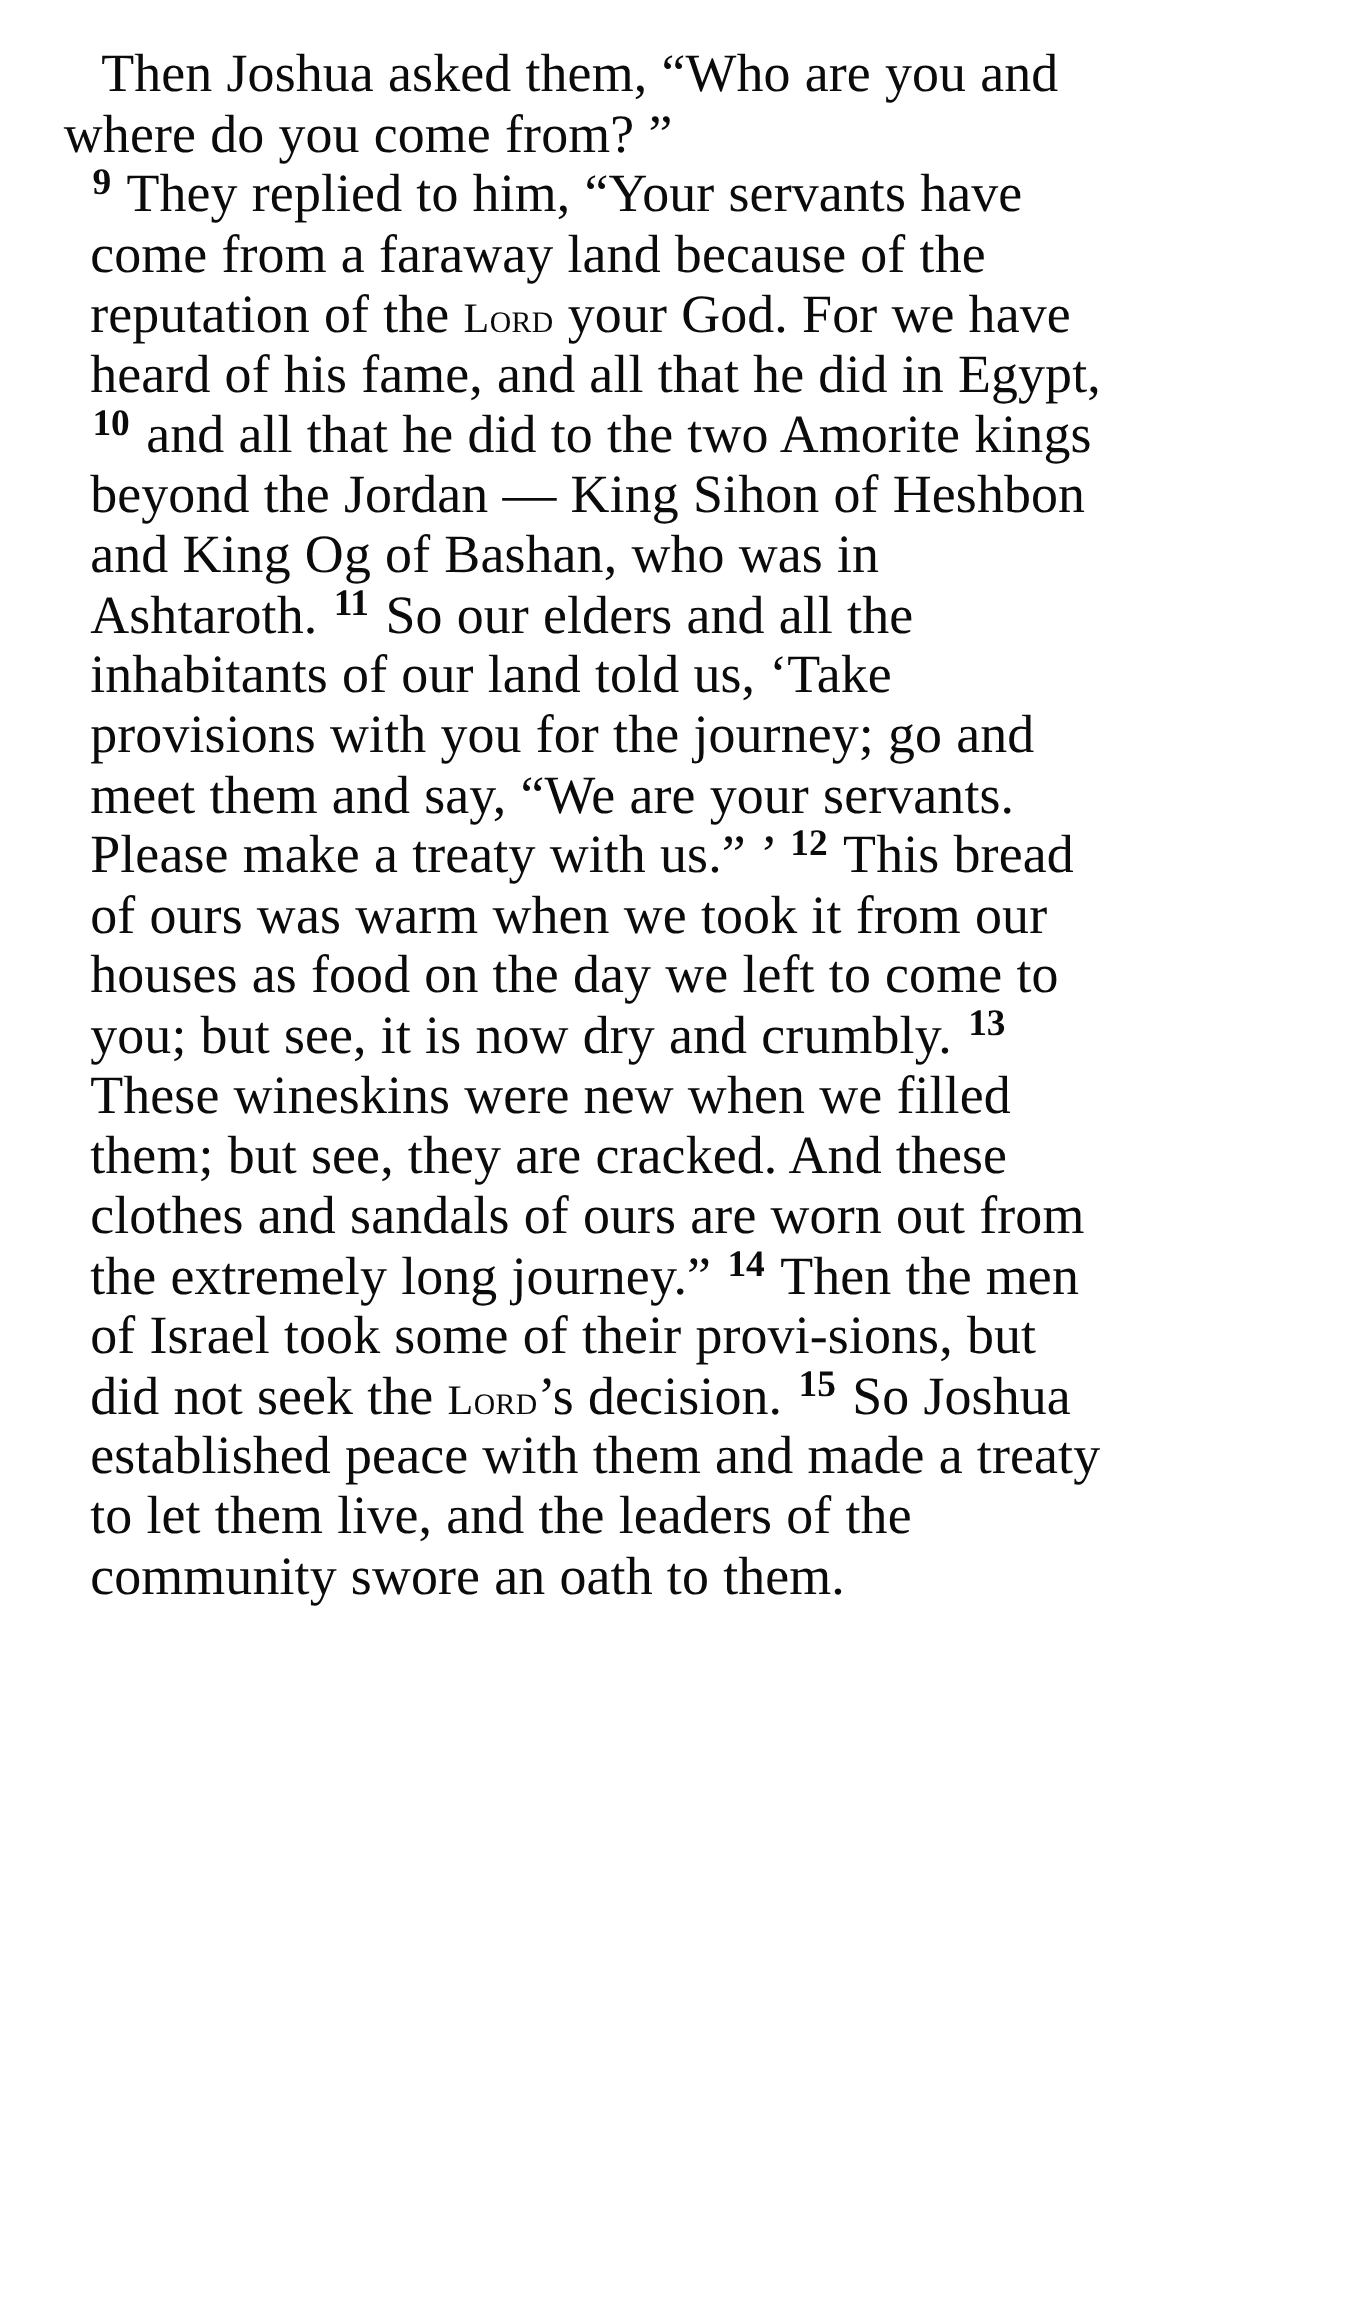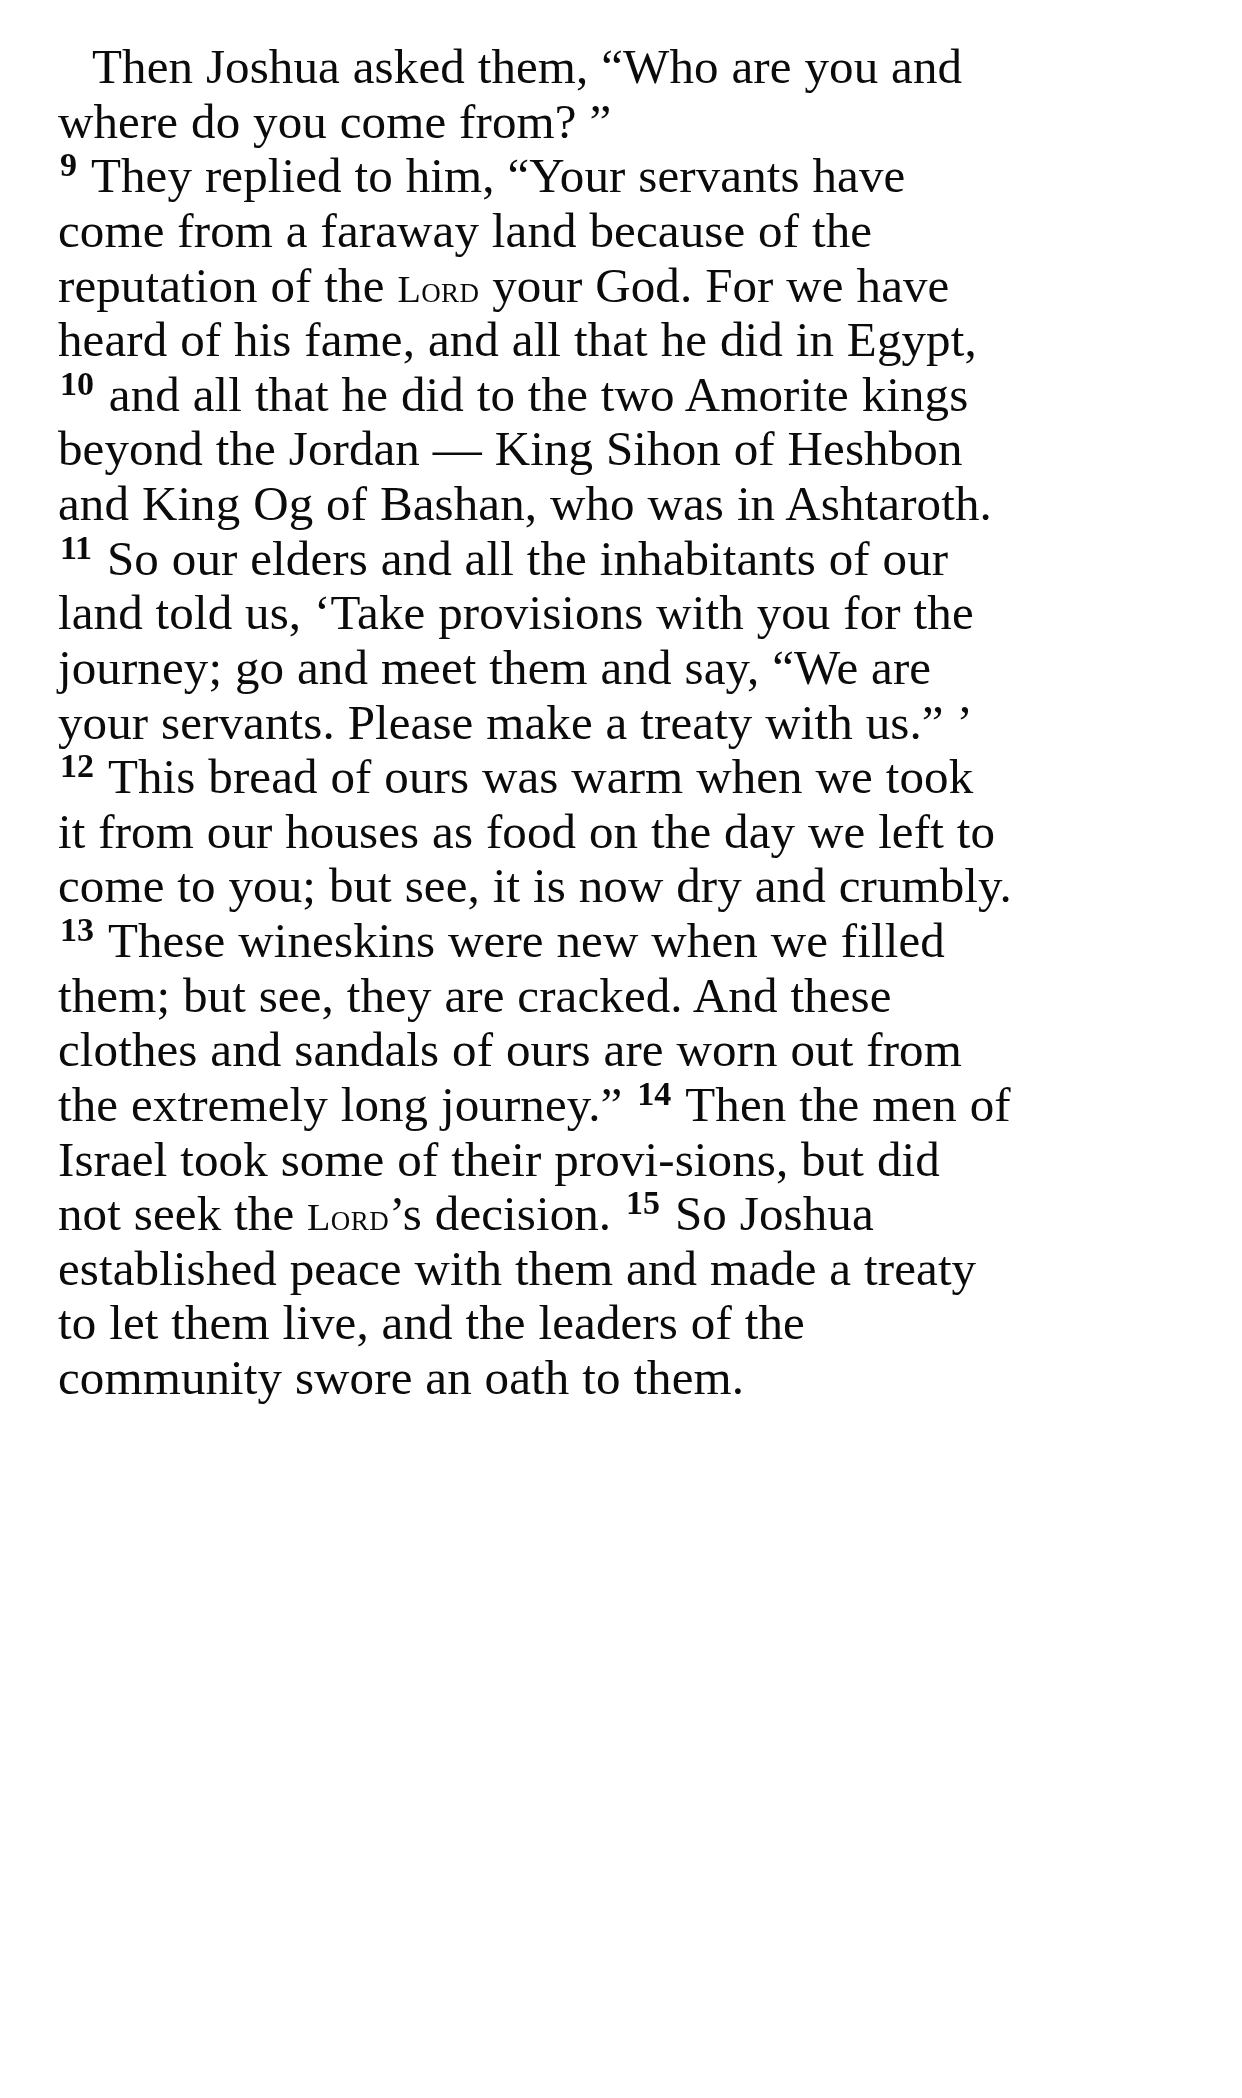--- a/index.html
+++ b/index.html
@@ -26,20 +26,21 @@
     text-align: left;
     letter-spacing: 0.1px;
     word-spacing: 0.5px;
   }
   .para {
     margin: 0 0 0 0;
     text-indent: 34px;
   }
   .para + .para {
     text-indent: 0;
+    margin-left: 24px;
   }
   .vnum {
     font-weight: bold;
     font-size: 34px;
     vertical-align: 16px;
     line-height: 0;
     padding: 0 2px 0 2px;
     letter-spacing: 0px;
   }
   .divine {

